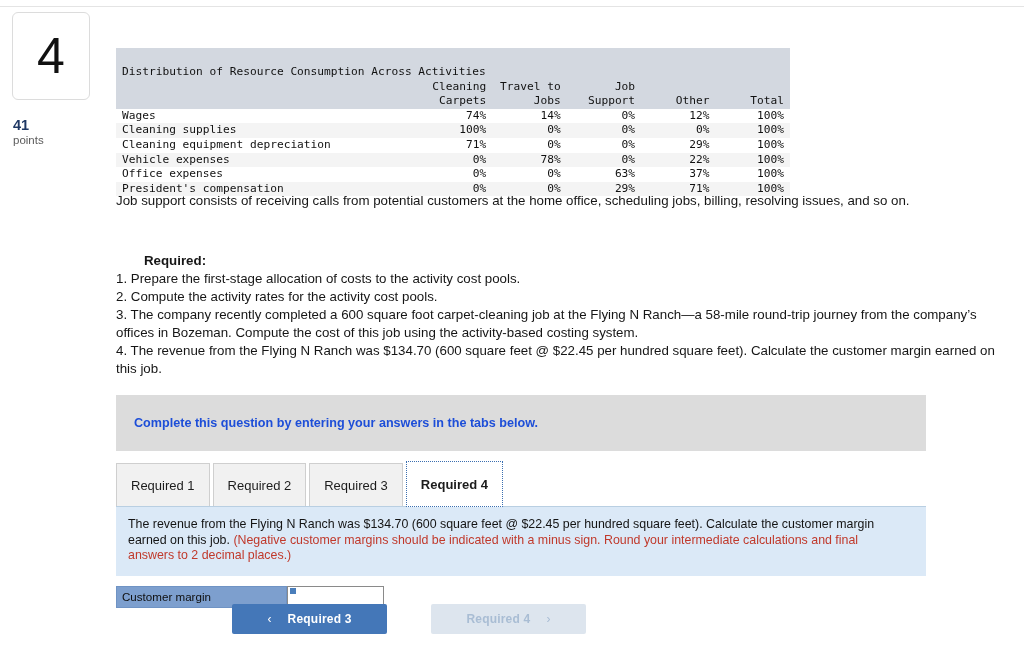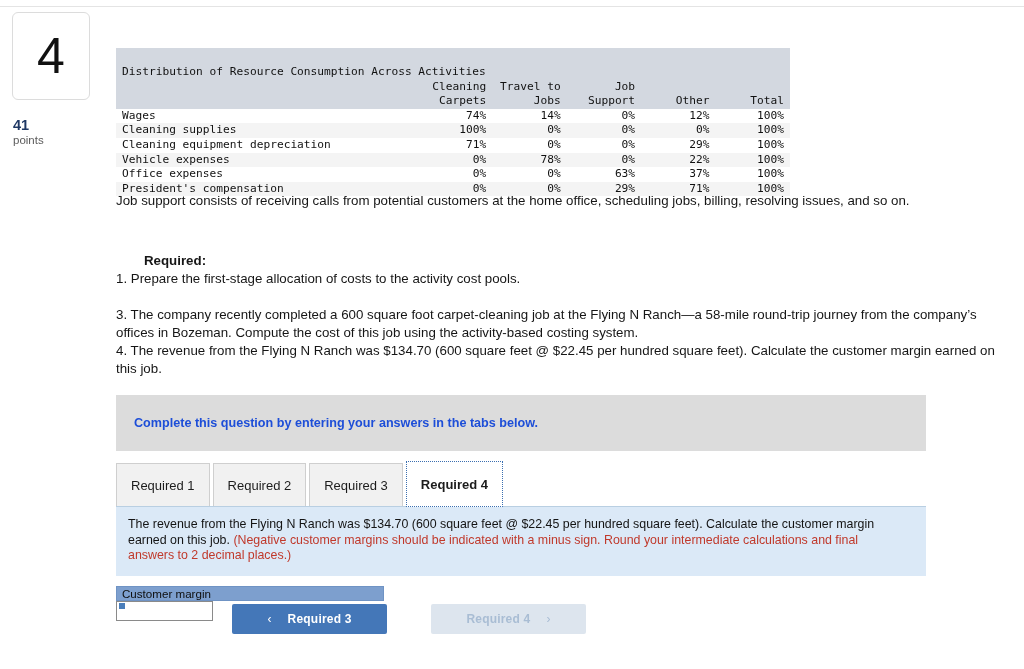--- a/index.html
+++ b/index.html
@@ -102,21 +102,21 @@
     margin-bottom: -1px; font-weight: 700;
   }
   .instruction {
     background: #dbe9f7; padding: 10px 24px 12px 12px;
     font-size: 12.4px; line-height: 15.6px; color: #141414;
   }
   .instruction .hint { color: #c0392b; }
 
   .answer-row {
     margin-top: 10px; display: flex; align-items: stretch;
-    width: 268px; height: 22px; flex-direction: column;
+    width: 268px; height: 22px;
   }
   .answer-label {
     background: #7d9fce; border: 1px solid #6f93c4;
     flex: 1; display: flex; align-items: center; padding-left: 5px;
     font-size: 11.6px; color: #0e0e0e;
   }
   .answer-input-cell {
     width: 97px; border: 1px solid #8a8a8a; background: #fff;
     position: relative;
   }
@@ -234,21 +234,21 @@
           <td class="col-num">100%</td>
         </tr>
       </tbody>
     </table>
 
     <div class="para p-jobsupport">Job support consists of receiving calls from potential customers at the home office, scheduling jobs, billing, resolving issues, and so on.</div>
 
     <div class="para p-required">
       <b>Required:</b><br>
       <span>1. Prepare the first-stage allocation of costs to the activity cost pools.</span><br>
-      <br>
+      <span>2. Compute the activity rates for the activity cost pools.</span><br>
       <span>3. The company recently completed a 600 square foot carpet-cleaning job at the Flying N Ranch—a 58-mile round-trip journey from the company’s offices in Bozeman. Compute the cost of this job using the activity-based costing system.</span><br>
       <span>4. The revenue from the Flying N Ranch was $134.70 (600 square feet @ $22.45 per hundred square feet). Calculate the customer margin earned on this job.</span>
     </div>
 
     <div class="q-panel">
 
       <div class="complete-banner">Complete this question by entering your answers in the tabs below.</div>
 
       <div class="tabs-row">
         <div class="tab">Required 1</div>

